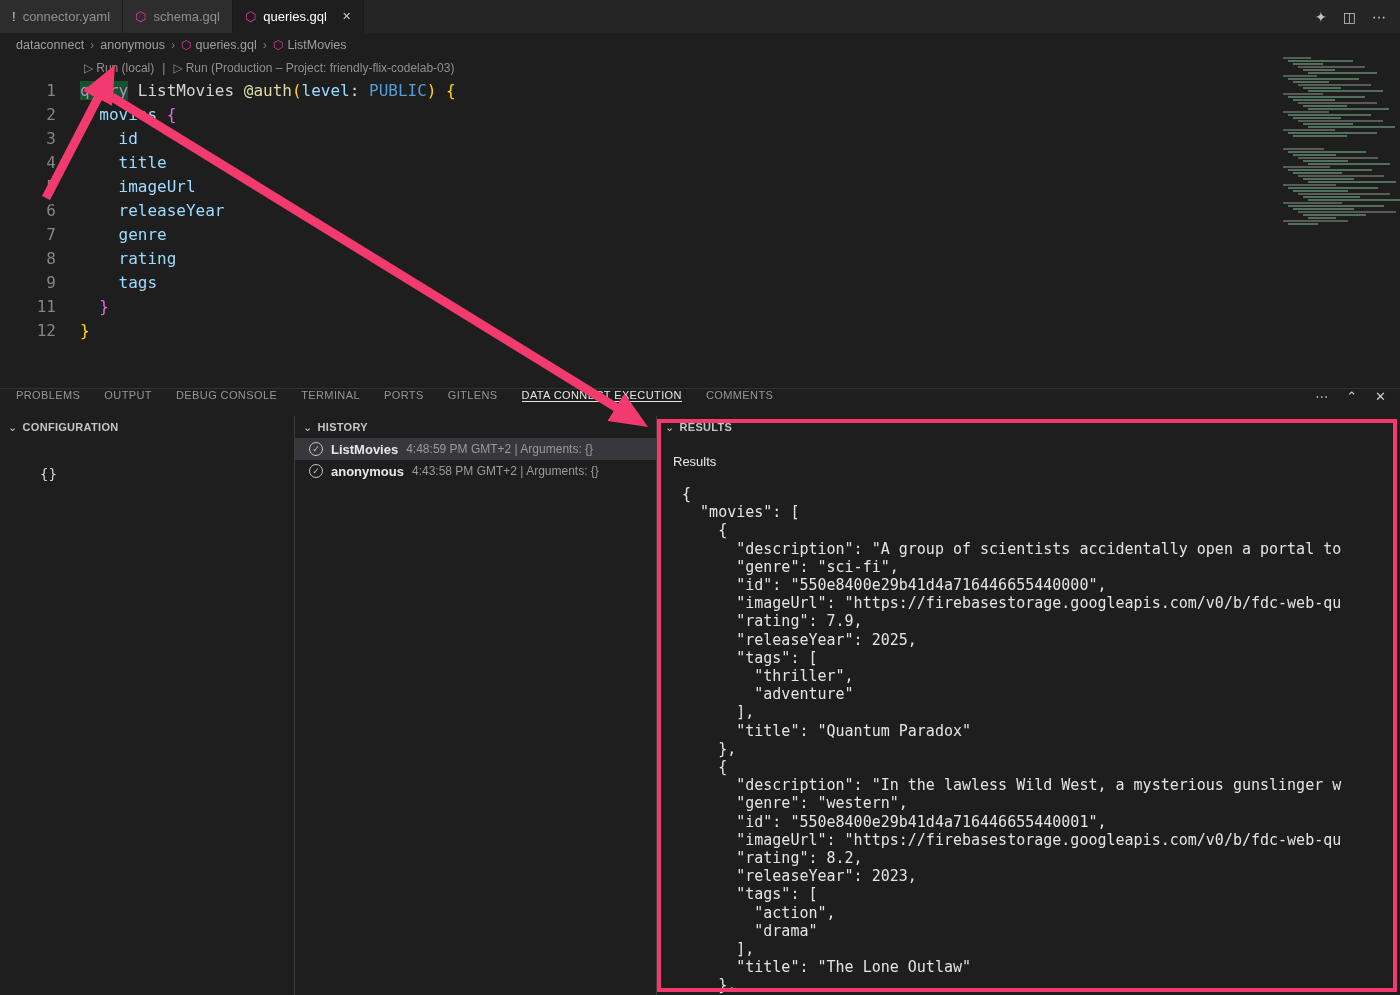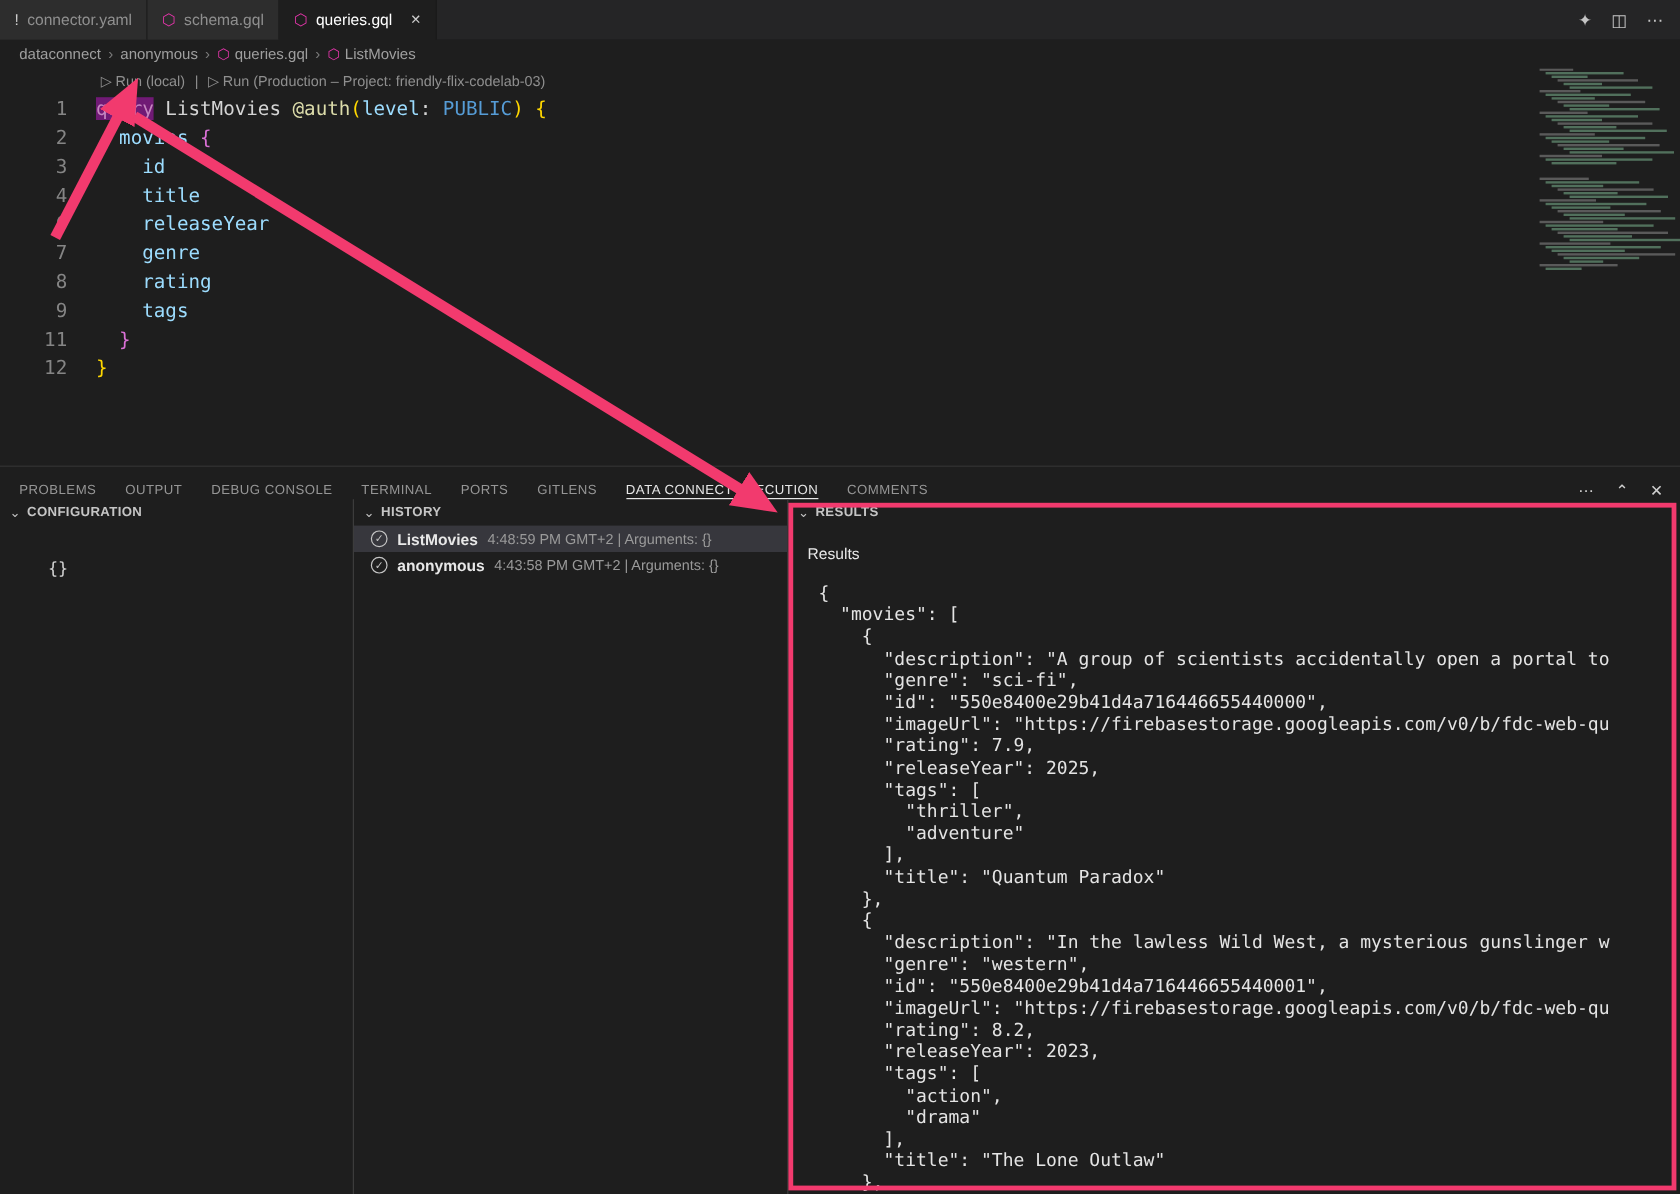--- a/index.html
+++ b/index.html
@@ -27,37 +27,37 @@
   
   .editor{position:relative;height:331px;overflow:hidden}
   .codelens{height:22px;display:flex;align-items:center;gap:8px;padding-left:84px;
             color:#8f8f8f;font-size:12px}
   .lens-link{display:flex;align-items:center;gap:3px;cursor:pointer}
   .codeline{display:flex;height:24px;font-family:"DejaVu Sans Mono",monospace;
             font-size:16px;line-height:24px}
   .gutter{width:56px;flex:none;text-align:right;color:#858585}
   .code{padding-left:24px;white-space:pre}
   .tok.k{color:#C586C0}
-  .tok.sel{background:#701a75}
+  .tok.sel{background:#14532d}
   .tok.plain{color:#D4D4D4}
   .tok.dec{color:#DCDCAA}
   .tok.prop{color:#9CDCFE}
   .tok.const{color:#569CD6}
   .tok.b1{color:#FFD700}
   .tok.b2{color:#DA70D6}
 
   
   .minimap{position:absolute;top:0;right:2px;width:115px;cursor:pointer}
   .mm-bar{height:2px;margin-bottom:1px}
   .mm-gap{height:10px}
 
   
   .panel{position:absolute;top:388px;left:0;right:0;bottom:0;background:#1e1e1e;
          border-top:1px solid #333}
-  .panel-tabbar{height:27px;display:flex;align-items:flex-end;padding-left:16px}
+  .panel-tabbar{height:27px;display:flex;align-items:flex-start;padding-left:16px}
   .ptabs{display:flex;align-items:stretch}
   .ptab{display:flex;align-items:center;margin-right:24px;font-size:11px;letter-spacing:.4px;
         color:#969696;border-bottom:1px solid transparent;cursor:pointer;white-space:nowrap}
   .ptab.active{color:#e7e7e7;border-bottom-color:#e7e7e7}
   .panel-actions{margin-left:auto;display:flex;align-items:center;gap:18px;padding-right:14px;
                  color:#cfcfcf;font-size:13px}
   .panel-actions span{cursor:pointer}
   .panel-body{display:flex;height:580px}
 
   .section-header{height:22px;display:flex;align-items:center;gap:5px;padding-left:8px;
@@ -160,20 +160,24 @@
         <div class="gutter">2</div>
         <div class="code"><span class="tok prop">  movies</span><span class="tok plain"> </span><span class="tok b2">{</span></div>
       </div>
       <div class="codeline">
         <div class="gutter">3</div>
         <div class="code"><span class="tok prop">    id</span></div>
       </div>
       <div class="codeline">
         <div class="gutter">4</div>
         <div class="code"><span class="tok prop">    title</span></div>
+      </div>
+      <div class="codeline">
+        <div class="gutter">5</div>
+        <div class="code"><span class="tok prop">    imageUrl</span></div>
       </div>
       <div class="codeline">
         <div class="gutter">6</div>
         <div class="code"><span class="tok prop">    releaseYear</span></div>
       </div>
       <div class="codeline">
         <div class="gutter">7</div>
         <div class="code"><span class="tok prop">    genre</span></div>
       </div>
       <div class="codeline">

